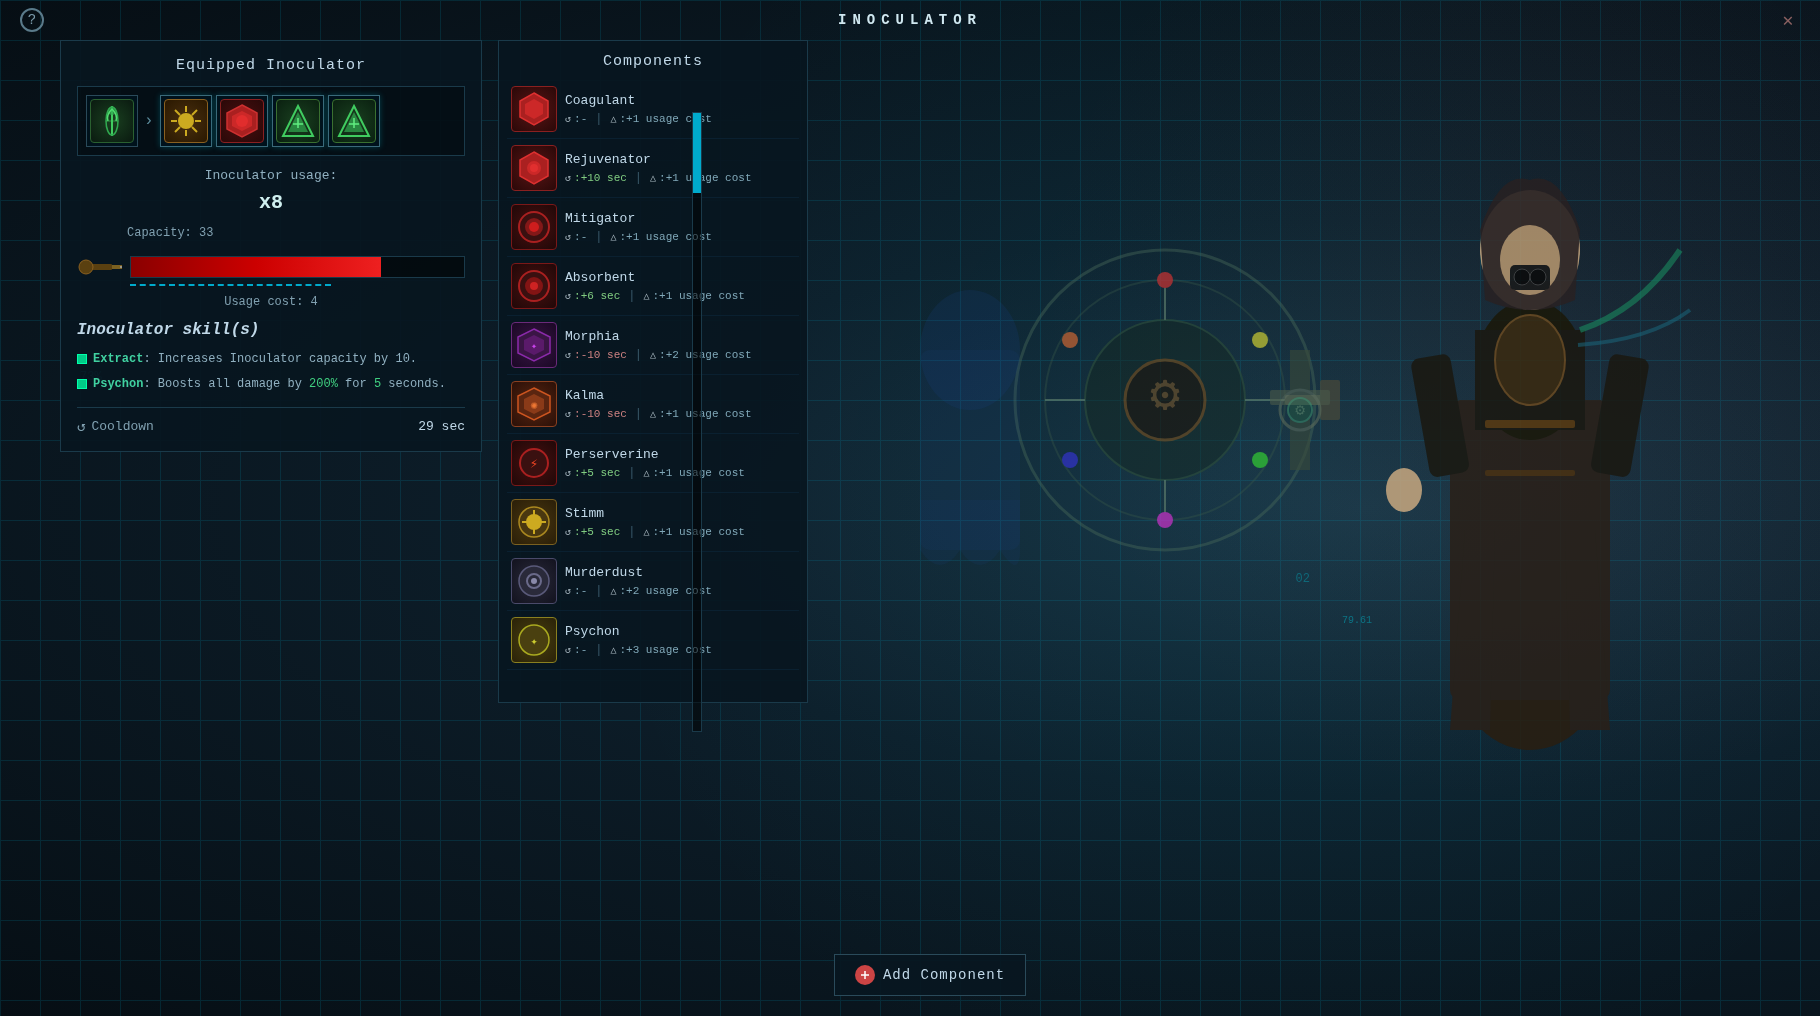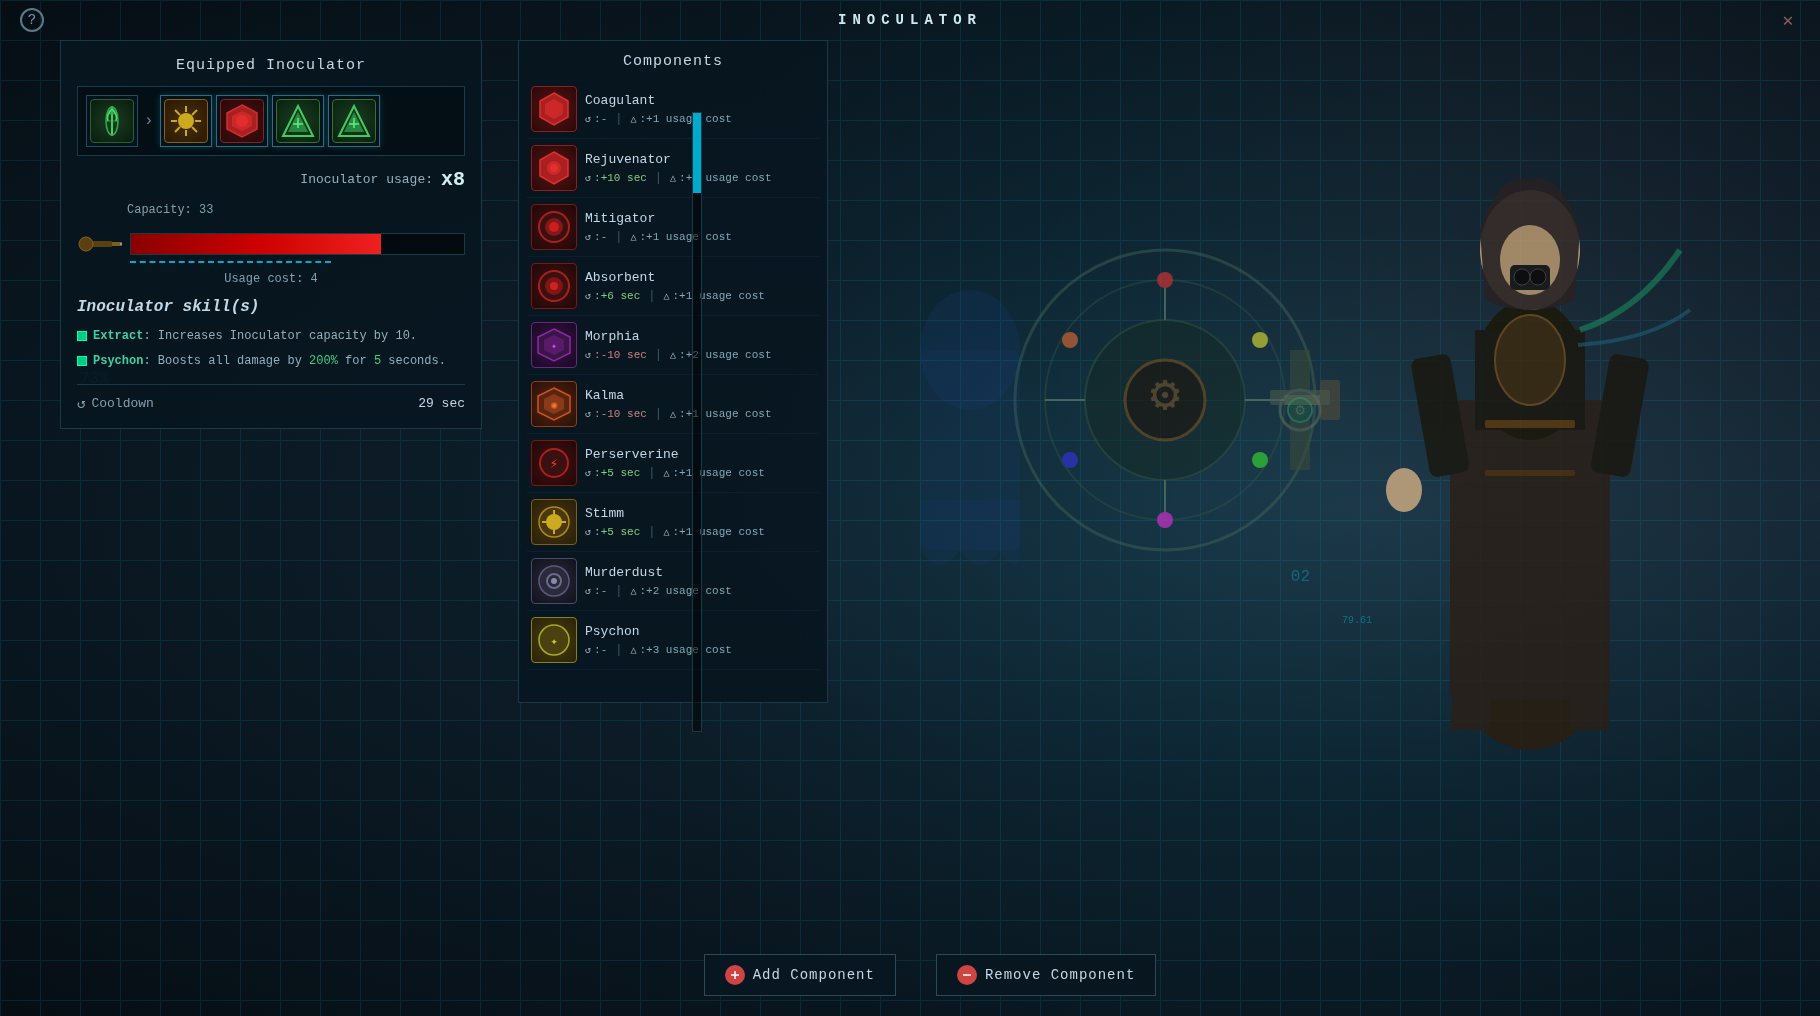--- a/index.html
+++ b/index.html
@@ -166,20 +166,21 @@
     .slot-red { background: radial-gradient(circle, #4a1010, #2a0808); border: 1px solid #8a2020; }
     .slot-green1 { background: radial-gradient(circle, #1a4020, #0a2010); border: 1px solid #3a7030; }
     .slot-green2 { background: radial-gradient(circle, #1a4020, #0a2010); border: 1px solid #3a7030; }
 
     .inoculator-usage-row {
       display: flex;
       align-items: center;
       justify-content: flex-end;
       gap: 8px;
       margin-top: 4px;
+      flex-direction: column;
     }
     .usage-label {
       font-size: 13px;
       color: #90b0c0;
     }
     .usage-count {
       font-size: 20px;
       color: #d0f0f0;
       font-weight: bold;
     }
@@ -296,21 +297,21 @@
       color: #c0d8e8;
     }
 
     
     .right-panel {
       width: 310px;
       background: rgba(8, 22, 32, 0.92);
       border: 1px solid #1a3a4a;
       padding: 12px 8px;
       flex-shrink: 0;
-      margin-left: 36px;
+      margin-left: 16px;
     }
     .components-title {
       text-align: center;
       font-size: 15px;
       color: #c0d8e8;
       margin-bottom: 10px;
       letter-spacing: 1px;
     }
 
     
@@ -449,21 +450,21 @@
       right: 750px;
       top: 200px;
       width: 200px;
       height: 400px;
       opacity: 0.4;
     }
 
     
     .deco-num {
       position: absolute;
-      font-size: 16px;
+      font-size: 12px;
       color: rgba(0,180,200,0.4);
       font-family: 'Courier New', monospace;
     }
 
     
     .left-scroll-indicator {
       position: absolute;
       left: 692px;
       top: 112px;
       width: 10px;
@@ -957,28 +958,19 @@
     <div class="action-btn">
       <div class="btn-icon btn-add">
         <svg width="16" height="16" viewBox="0 0 16 16">
             <rect x="2" y="2" width="12" height="12" fill="#cc4444" rx="1"></rect>
             <line x1="8" y1="4" x2="8" y2="12" stroke="white" stroke-width="1.5"></line>
             <line x1="4" y1="8" x2="12" y2="8" stroke="white" stroke-width="1.5"></line>
           </svg>
       </div>
       <span>Add Component</span>
     </div>
-    <div class="action-btn">
-      <div class="btn-icon btn-remove">
-        <svg width="16" height="16" viewBox="0 0 16 16">
-            <rect x="2" y="2" width="12" height="12" fill="#cc4444" rx="1"></rect>
-            <line x1="4" y1="8" x2="12" y2="8" stroke="white" stroke-width="1.5"></line>
-          </svg>
-      </div>
-      <span>Remove Component</span>
-    </div>
   </div>
 
 </div>
 
 <div class="left-scroll-indicator">
   <div class="left-scroll-thumb"></div>
 </div>
 
 </body></html>

